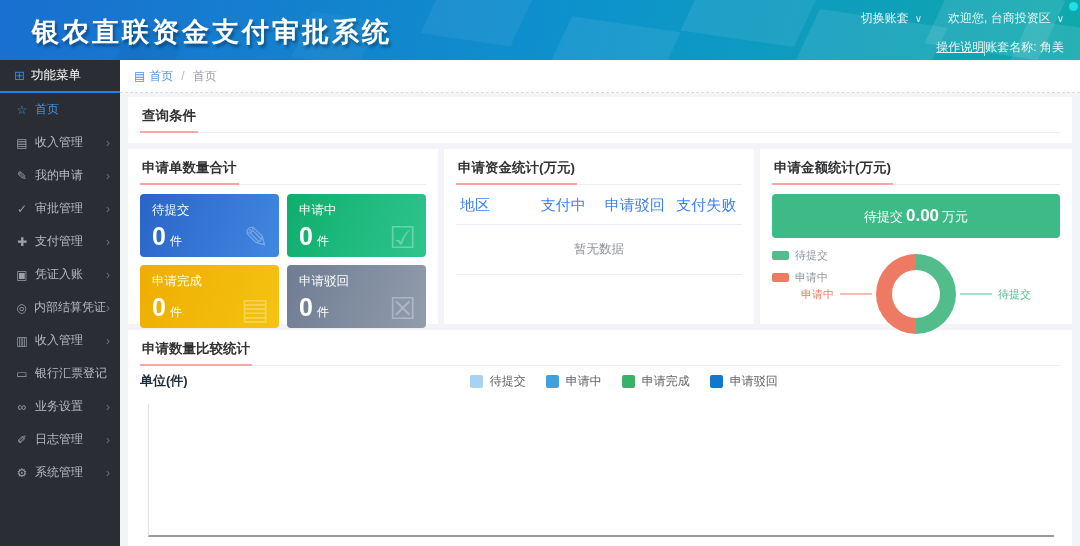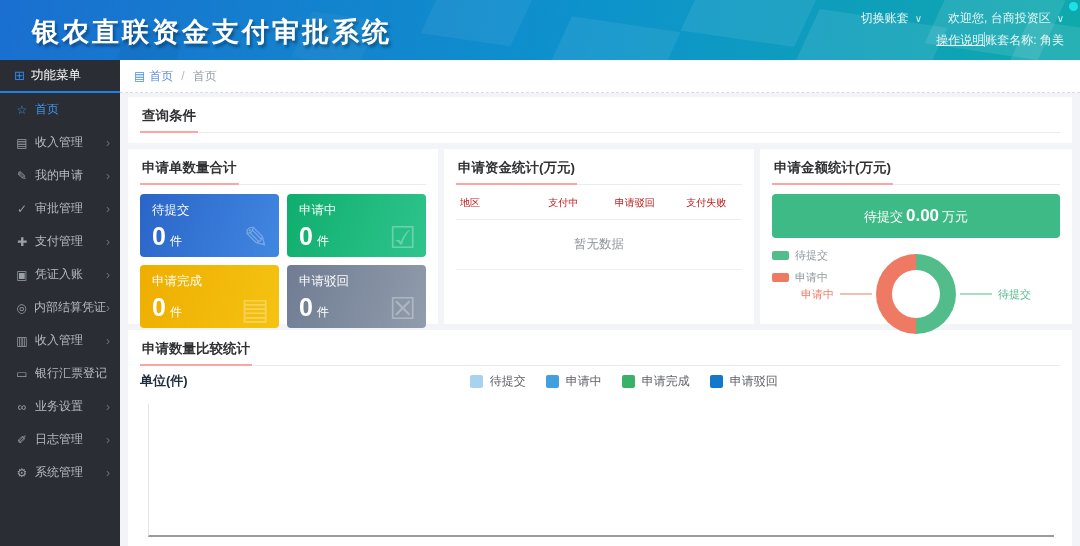--- a/index.html
+++ b/index.html
@@ -16,21 +16,21 @@
   .s3{left:555px;top:24px;width:115px;height:60px;}
   .s4{left:690px;top:-16px;width:120px;height:55px;background:rgba(255,255,255,.08);}
   .s5{left:800px;top:18px;width:135px;height:70px;background:rgba(255,255,255,.09);}
   .s6{left:935px;top:-8px;width:120px;height:60px;background:rgba(255,255,255,.10);}
   .s7{left:1015px;top:26px;width:90px;height:50px;background:rgba(255,255,255,.10);}
   .s8{left:120px;top:30px;width:60px;height:40px;background:rgba(0,40,60,.05);}
   .app-title { position:absolute; left:32px; top:14px; color:#fff; font-size:27px;
     font-weight:bold; letter-spacing:3px; text-shadow:2px 3px 3px rgba(0,0,0,.35); }
   .hdr-right { position:absolute; right:16px; top:6px; color:#e9f7f6; font-size:12px; text-align:right; }
   .hdr-row1 { display:flex; justify-content:flex-end; align-items:center; gap:26px; height:24px; }
-  .hdr-row2 { display:flex; justify-content:flex-end; align-items:flex-start; height:24px; margin-top:2px; }
+  .hdr-row2 { display:flex; justify-content:flex-end; align-items:flex-end; height:24px; margin-top:2px; }
   .hdr-link { cursor:pointer; }
   .hdr-link.u { text-decoration:underline; }
   .caret { font-size:10px; margin-left:6px; opacity:.9; }
   .vdiv { width:1px; height:15px; background:rgba(255,255,255,.65); }
   .corner-dot { position:absolute; right:2px; top:2px; width:9px; height:9px;
     border-radius:50%; background:#1fe0e8; }
 
   
   .layout { display:flex; height:486px; }
 
@@ -89,21 +89,21 @@
   .stat-card .cic { position:absolute; right:10px; bottom:2px; font-size:30px;
     color:rgba(255,255,255,.30); }
   .c0 { background:linear-gradient(110deg,#2a65c8,#4187e0); }
   .c1 { background:linear-gradient(110deg,#0fae6d,#2fc48d); }
   .c2 { background:linear-gradient(110deg,#eeae00,#f5c312); }
   .c3 { background:linear-gradient(110deg,#6f7c92,#919cac); }
 
   
   .ftable { margin-top:2px; }
   .frow { display:flex; border-bottom:1px solid #ebeef5; }
-  .fcell { flex:1; font-size:10px; color:#b91c1c; padding:9px 4px; text-align:center; }
+  .fcell { flex:1; font-size:15px; color:#3b82f6; padding:9px 4px; text-align:center; }
   .fcell:first-child { text-align:left; }
   .fempty { text-align:center; font-size:12.5px; color:#909399; padding:16px 0;
     border-bottom:1px solid #ebeef5; }
 
   
   .amount-btns { display:flex; gap:8px; margin-top:9px; }
   .abtn { flex:1; height:44px; border:none; border-radius:4px; color:#fff;
     font-size:13px; cursor:pointer; font-family:inherit; }
   .abtn b { font-size:17px; margin:0 3px; }
   .abtn.g { background:#3dba85; }

